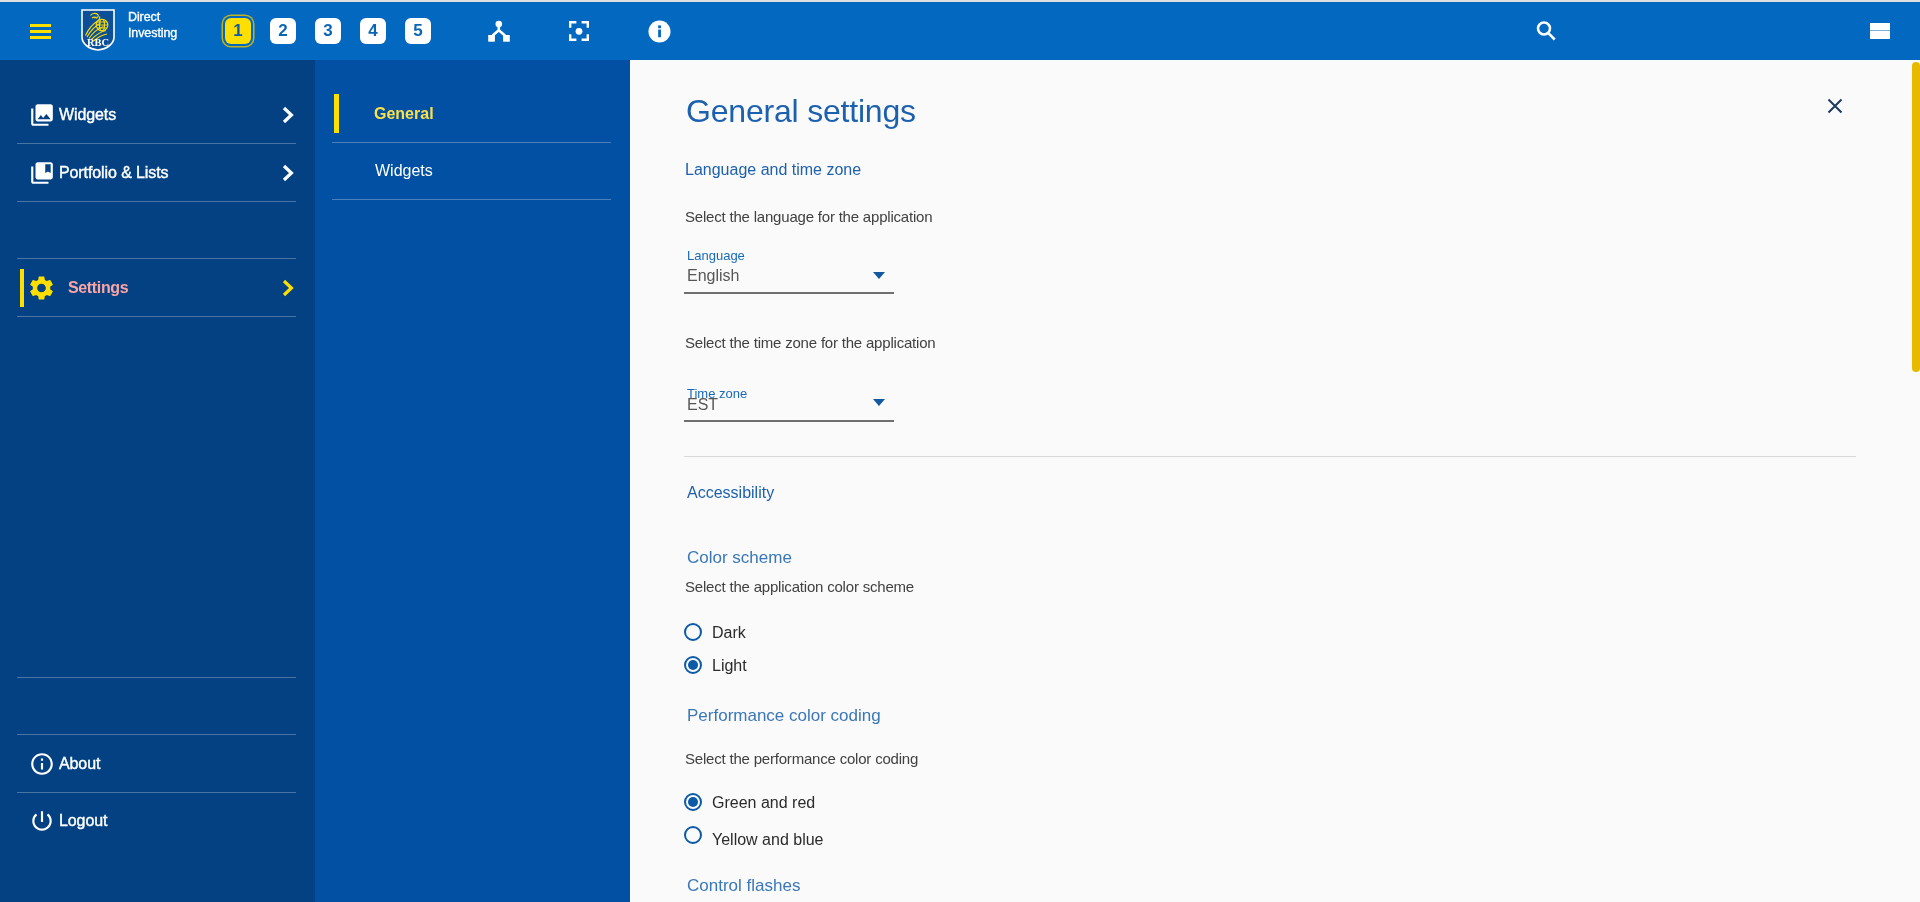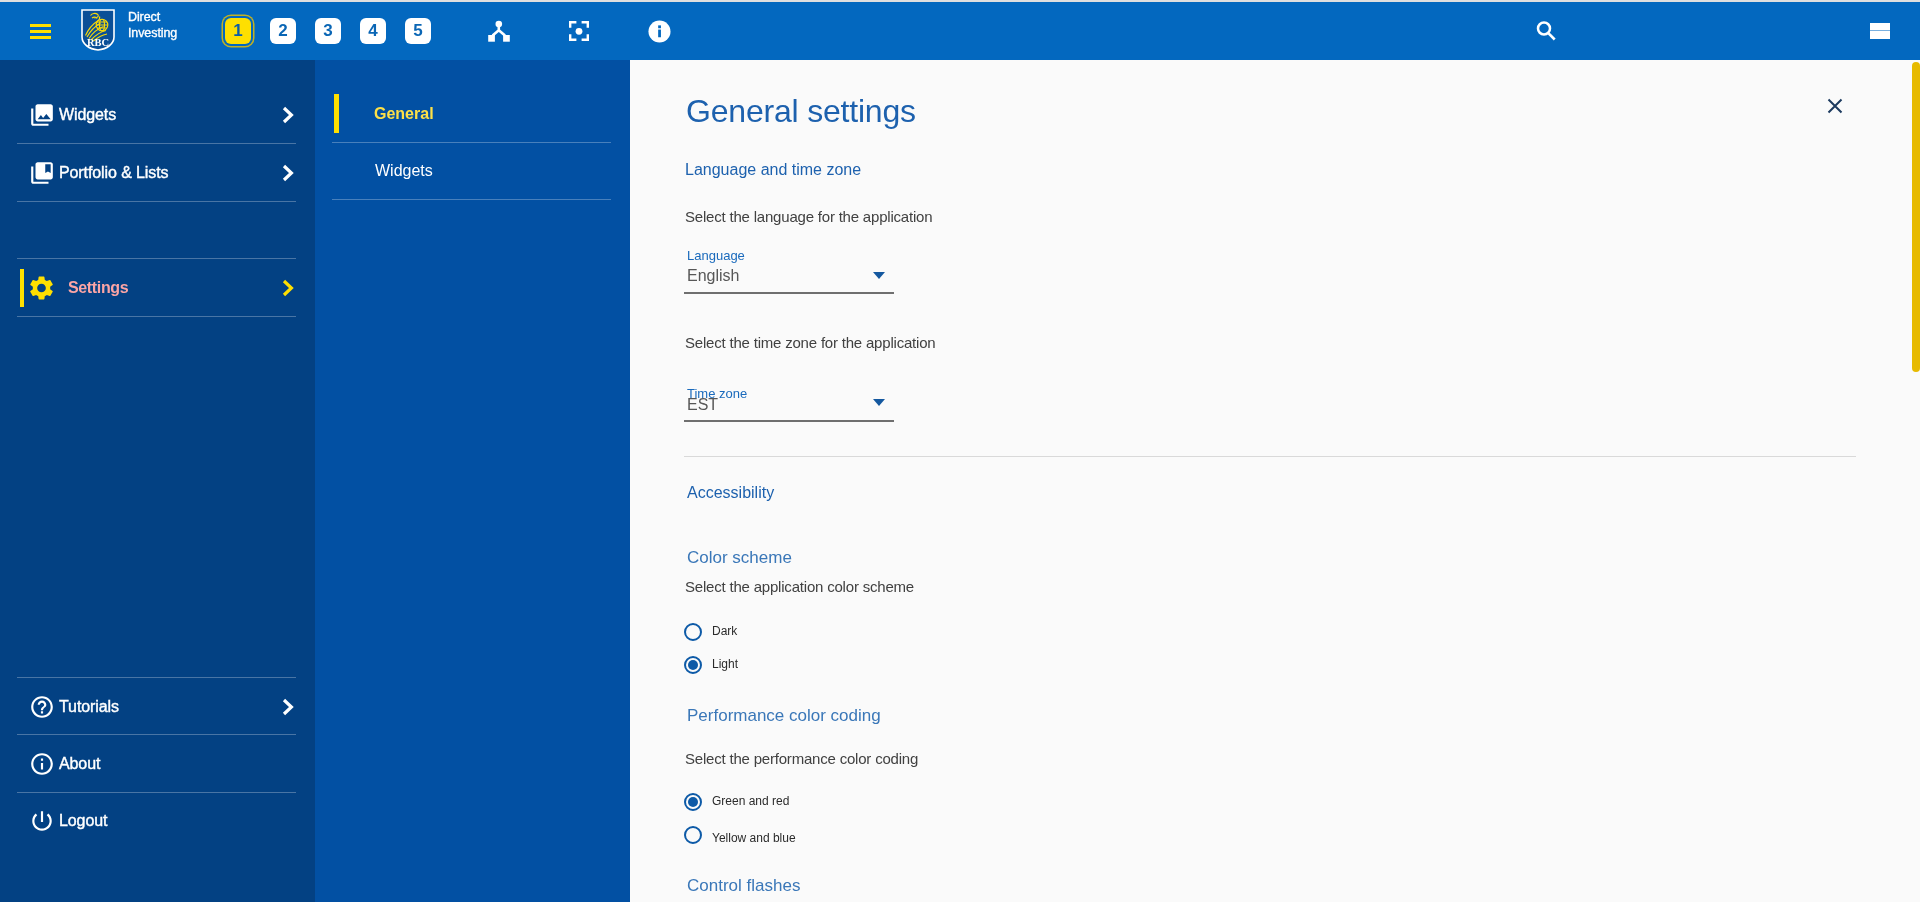--- a/index.html
+++ b/index.html
@@ -31,21 +31,21 @@
   .body1 { position:absolute; color:#414141; font-size:15px; letter-spacing:-0.2px; white-space:nowrap; }
   .flabel { position:absolute; color:#1a6abc; font-size:13px; white-space:nowrap; }
   .fvalue { position:absolute; color:#575757; font-size:16px; white-space:nowrap; }
   .uline { position:absolute; left:54px; width:210px; height:2px; background:#6f6f6f; }
   .darr { position:absolute; width:0; height:0; border-left:6.5px solid transparent;
     border-right:6.5px solid transparent; border-top:7.5px solid #14589f; }
   .hr { position:absolute; left:54px; width:1172px; height:1px; background:#d9d9d9; }
   .radio { position:absolute; width:18px; height:18px; border:2px solid #0d5aa7; border-radius:50%; }
   .radio.on::after { content:""; position:absolute; left:2px; top:2px; width:10px; height:10px;
     border-radius:50%; background:#0d5aa7; }
-  .rlabel { position:absolute; color:#2b2b2b; font-size:12px; white-space:nowrap; }
+  .rlabel { position:absolute; color:#2b2b2b; font-size:16px; white-space:nowrap; }
   
   #scroll { position:absolute; right:0px; top:62px; width:8px; height:310px; border-radius:4px;
     background:#e7ba00; }
 </style>
 </head>
 <body>
 
 <div id="topbar">
   <div style="position:absolute;left:0;top:0;width:1920px;height:1.5px;background:#dfdfdf;"></div>
   <div class="hbar" style="top:24px"></div>
@@ -134,29 +134,20 @@
     <svg class="nav-ico" style="left:27px;width:29px;height:29px" viewBox="0 0 24 24" fill="#fedf01">
         <path d="M19.14 12.94c.04-.3.06-.61.06-.94 0-.32-.02-.64-.07-.94l2.03-1.58c.18-.14.23-.41.12-.61l-1.92-3.32c-.12-.22-.37-.29-.59-.22l-2.39.96c-.5-.38-1.03-.7-1.62-.94l-.36-2.54c-.04-.24-.24-.41-.48-.41h-3.84c-.24 0-.43.17-.47.41l-.36 2.54c-.59.24-1.13.57-1.62.94l-2.39-.96c-.22-.08-.47 0-.59.22L2.74 8.87c-.12.21-.08.47.12.61l2.03 1.58c-.05.3-.09.63-.09.94s.02.64.07.94l-2.03 1.58c-.18.14-.23.41-.12.61l1.92 3.32c.12.22.37.29.59.22l2.39-.96c.5.38 1.03.7 1.62.94l.36 2.54c.05.24.24.41.48.41h3.84c.24 0 .44-.17.47-.41l.36-2.54c.59-.24 1.13-.56 1.62-.94l2.39.96c.22.08.47 0 .59-.22l1.92-3.32c.12-.22.07-.47-.12-.61l-2.01-1.58zM12 15.6c-1.98 0-3.6-1.62-3.6-3.6s1.62-3.6 3.6-3.6 3.6 1.62 3.6 3.6-1.62 3.6-3.6 3.6z"></path>
       </svg>
     <div class="nav-txt" style="color:#fca5a5;font-weight:bold;-webkit-text-stroke:0;letter-spacing:-0.35px;left:68px">Settings</div>
     <svg class="chev" width="12" height="18" viewBox="0 0 12 18" fill="none" stroke="#fedf01" stroke-width="3.2">
         <path d="M2 2 L9.4 9 L2 16"></path>
       </svg>
   </div>
   <div class="nav-div" style="top:256px"></div>
   <div class="nav-div" style="top:617px"></div>
-  <div class="nav-item" style="top:618px" id="ni-tutorials">
-    <svg class="nav-ico" viewBox="0 0 24 24" fill="#fff">
-        <path d="M11 18h2v-2h-2v2zm1-16C6.48 2 2 6.48 2 12s4.48 10 10 10 10-4.48 10-10S17.52 2 12 2zm0 18c-4.41 0-8-3.59-8-8s3.59-8 8-8 8 3.59 8 8-3.59 8-8 8zm0-14c-2.21 0-4 1.79-4 4h2c0-1.1.9-2 2-2s2 .9 2 2c0 2-3 1.75-3 5h2c0-2.25 3-2.5 3-5 0-2.21-1.79-4-4-4z"></path>
-      </svg>
-    <div class="nav-txt">Tutorials</div>
-    <svg class="chev" width="12" height="18" viewBox="0 0 12 18" fill="none" stroke="#fff" stroke-width="3.2">
-        <path d="M2 2 L9.4 9 L2 16"></path>
-      </svg>
-  </div>
   <div class="nav-div" style="top:674px"></div>
   <div class="nav-item" style="top:675px" id="ni-about">
     <svg class="nav-ico" viewBox="0 0 24 24" fill="#fff">
         <path d="M11 17h2v-6h-2v6zm1-15C6.48 2 2 6.48 2 12s4.48 10 10 10 10-4.48 10-10S17.52 2 12 2zm0 18c-4.41 0-8-3.59-8-8s3.59-8 8-8 8 3.59 8 8-3.59 8-8 8zM11 9h2V7h-2v2z"></path>
       </svg>
     <div class="nav-txt">About</div>
   </div>
   <div class="nav-div" style="top:732px"></div>
   <div class="nav-item" style="top:732px" id="ni-logout">
     <svg class="nav-ico" viewBox="0 0 24 24" fill="#fff">

